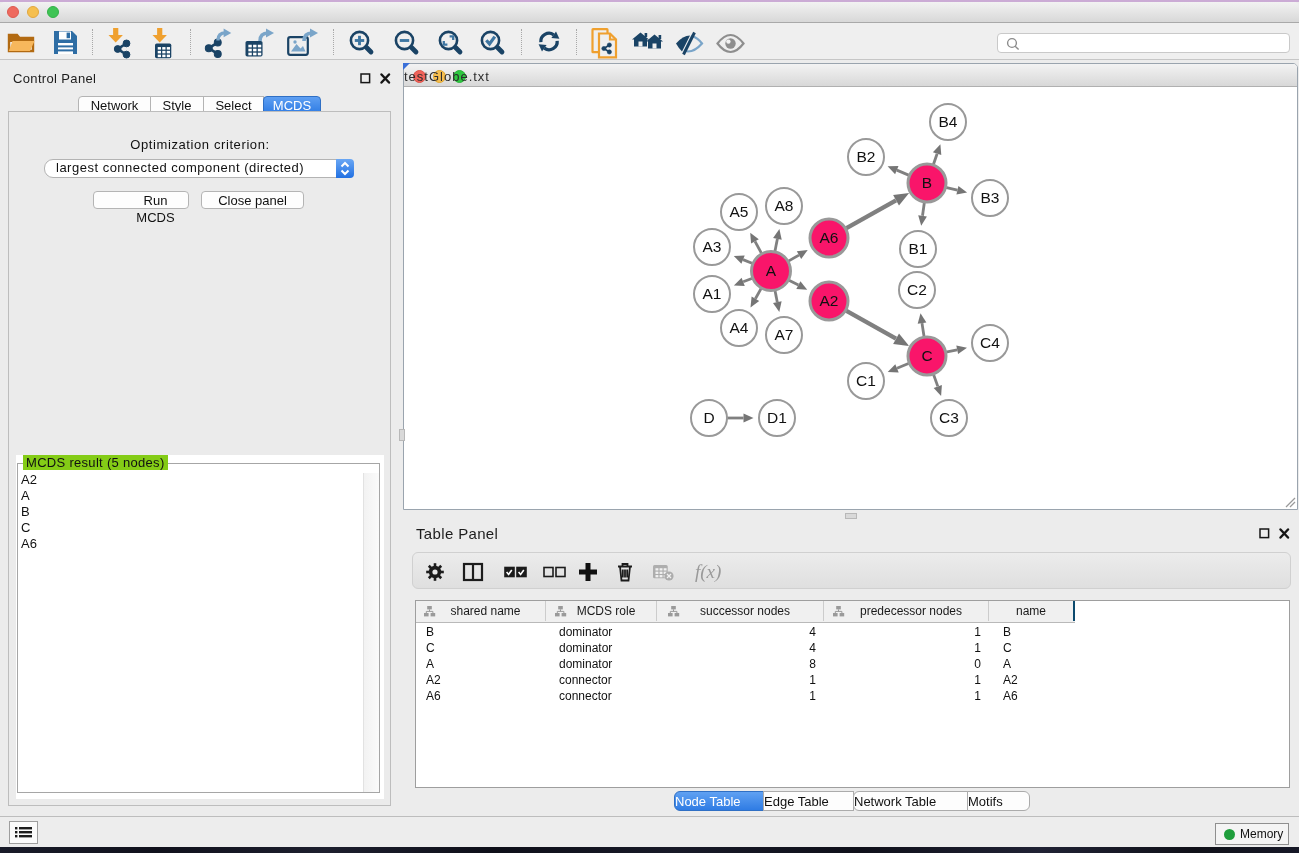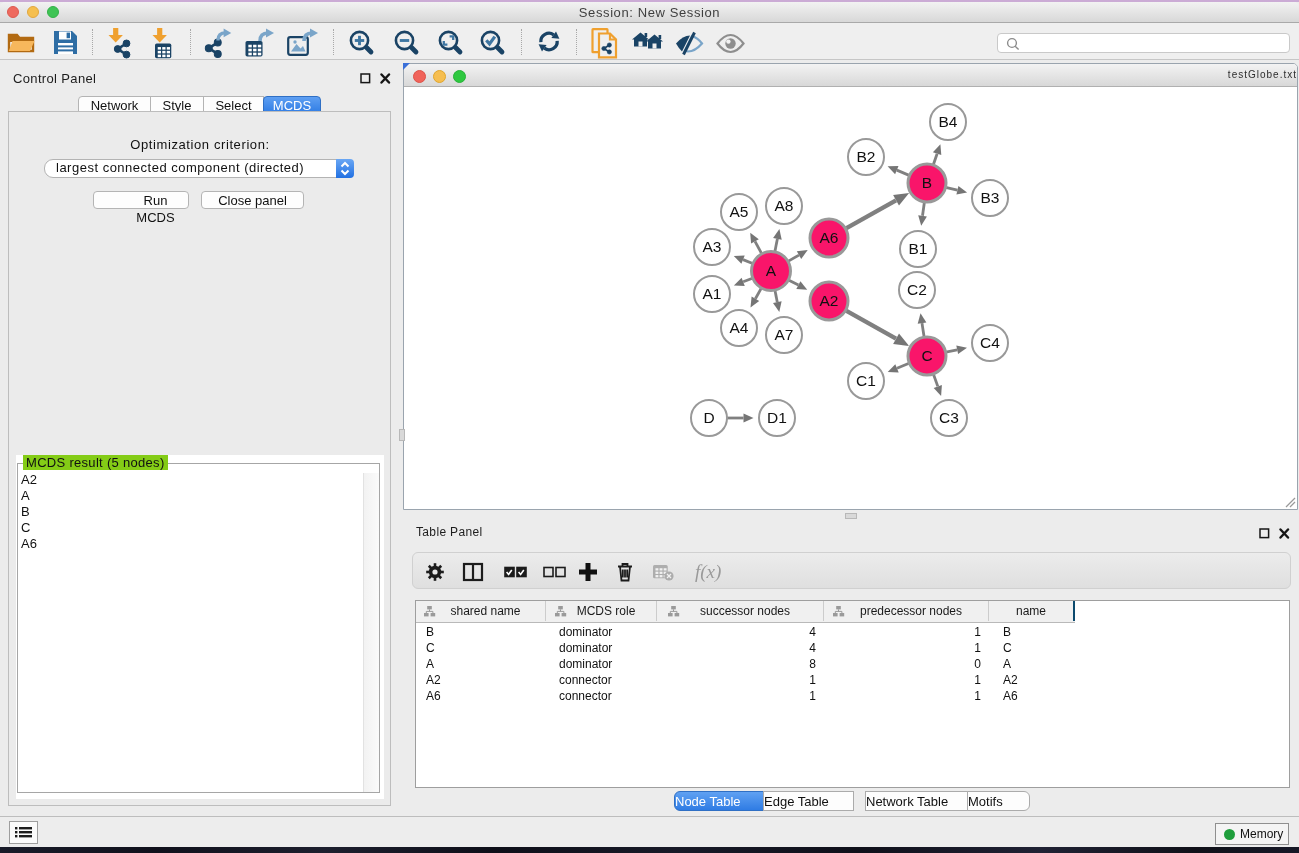--- a/index.html
+++ b/index.html
@@ -22,43 +22,42 @@
   #combo .ctext{position:absolute;left:11px;top:0px;font-size:13px;color:#111;letter-spacing:0.5px;}
   #combo .spin{position:absolute;right:-1px;top:-1px;width:18px;height:19px;border-radius:0 4px 4px 0;background:linear-gradient(#6aa7f4,#2170e2);}
   .btn{position:absolute;height:18px;background:#fdfdfd;border:1px solid #b4b4b4;border-radius:4px;font-size:13px;color:#111;text-align:center;line-height:17px;box-sizing:border-box;}
   #resultbox{left:16px;top:455px;width:368px;height:344px;background:#fff;}
   #fieldset{position:absolute;left:1px;top:8px;width:363px;height:330px;border:1px solid #a6a6a6;box-sizing:border-box;}
   #fieldlegend{position:absolute;left:7px;top:0px;background:#84cc16;padding:0 3px;font-size:13px;color:#111;letter-spacing:0.3px;}
   #mcdslist{position:absolute;left:5px;top:17px;font-size:13px;color:#111;line-height:16px;}
   #cp-scroll{position:absolute;left:347px;top:18px;width:15px;height:319px;background:linear-gradient(90deg,#f2f2f2,#fbfbfb);border-left:1px solid #e2e2e2;}
   #netframe{left:403px;top:63px;width:895px;height:447px;border:1px solid #9aa4ae;border-radius:5px 5px 0 0;box-sizing:border-box;background:#fff;}
   #nf-titlebar{position:absolute;left:0;top:0;width:100%;height:22px;background:linear-gradient(#f3f3f3,#d8d8d8);border-bottom:1px solid #b0b0b0;border-radius:4px 4px 0 0;}
-  #nf-titlebar .title{position:absolute;left:0;right:0;top:5px;text-align:right;font-size:10px;color:#2d2d2d;letter-spacing:1px;}
+  #nf-titlebar .title{position:absolute;left:0;right:0;top:5px;text-align:left;font-size:13px;color:#2d2d2d;letter-spacing:1px;}
   .nlight{position:absolute;width:11px;height:11px;border-radius:50%;top:6px;}
-  #tp-title{left:416px;top:525px;font-size:12px;color:#1d1d1d;letter-spacing:0.35px;}
+  #tp-title{left:416px;top:525px;font-size:15px;color:#1d1d1d;letter-spacing:0.35px;}
   #tp-toolbar{left:412px;top:552px;width:879px;height:37px;background:linear-gradient(#ececec,#dfdfdf);border:1px solid #d0d0d0;border-radius:6px;box-sizing:border-box;}
   #tbl{left:415px;top:600px;width:875px;height:188px;background:#fff;border:1px solid #9e9e9e;box-sizing:border-box;padding-left:8px;}
   #tbl-header{position:absolute;left:0;top:0;width:659px;height:21px;background:#f0f0f0;border-bottom:1px solid #b9b9b9;}
   .hcell{position:absolute;top:0;height:20px;border-right:1px solid #cccccc;font-size:12px;color:#1a1a1a;text-align:center;line-height:20px;box-sizing:border-box;}
   .trow{position:absolute;font-size:12px;color:#111;height:16px;line-height:16px;}
   .btab{position:absolute;top:0;height:20px;border:1px solid #ababab;background:#fdfdfd;font-size:13px;color:#111;line-height:19px;box-sizing:border-box;}
   .btab.sel{background:linear-gradient(#60a1f2,#2f7ce4);color:#fff;border-color:#2f6fc4;}
   #statusbar{left:0;top:816px;width:1299px;height:31px;background:#ededed;border-top:1px solid #bdbdbd;}
   #wallstrip-bot{left:0;top:847px;width:1299px;height:6px;background:linear-gradient(90deg,#191b29 0%,#10111c 12%,#1d1f2e 25%,#0e0f19 38%,#181a28 52%,#0f101a 66%,#202234 80%,#101119 92%,#161827 100%);}
   #memorybtn{position:absolute;right:10px;top:6px;width:74px;height:22px;background:#f4f4f4;border:1px solid #8f8f8f;font-size:12px;color:#111;box-sizing:border-box;margin-left:24px;}
   #listbtn{position:absolute;left:9px;top:4px;width:29px;height:23px;background:#fbfbfb;border:1px solid #9e9e9e;box-sizing:border-box;}
 </style>
 </head>
 <body>
 <div class="abs" id="wallstrip-top"></div>
 <div class="abs" id="titlebar">
   <div class="light" style="left:7px;background:#ee6a5f;border:1px solid #dd5a50;"></div>
   <div class="light" style="left:27px;background:#f5bf4f;border:1px solid #e2a73e;"></div>
   <div class="light" style="left:47px;background:#3fc455;border:1px solid #34b148;"></div>
-  <div class="title">Session: New Session</div>
 </div>
 <div class="abs" id="toolbar">
   <svg style="position:absolute;left:7px;top:6px" width="29" height="28" viewBox="0 0 29 28">
       <path d="M2,6 h8 l2.5,3 H26 v4 H2 z" fill="#b26a12"></path>
       <path d="M2,6 h8 l2.5,3 H26 v13 H2 z" fill="none" stroke="#b26a12" stroke-width="2.4"></path>
       <path d="M5.5,12 h22 l-4.5,10 H1.8 z" fill="#f7b75c"></path>
     </svg>
 <svg style="position:absolute;left:52px;top:6px" width="27" height="27" viewBox="0 0 27 27">
       <path d="M2,2 h18 l5,5 v18 H2 z" fill="#2e6da4"></path>
       <rect x="7" y="2.5" width="12" height="8" fill="#fff"></rect>
@@ -449,21 +448,21 @@
 <div class="trow" style="left:587px;top:71px;">A2</div>
 <div class="trow" style="left:10px;top:87px;">A6</div>
 <div class="trow" style="left:143px;top:87px;">connector</div>
 <div class="trow" style="left:330px;top:87px;width:70px;text-align:right;">1</div>
 <div class="trow" style="left:495px;top:87px;width:70px;text-align:right;">1</div>
 <div class="trow" style="left:587px;top:87px;">A6</div>
 </div>
 <div class="abs" style="left:674px;top:791px;">
   <div class="btab sel" style="left:0px;width:90px;border-radius:6px 0 0 6px;">Node Table</div>
   <div class="btab" style="left:89px;width:91px;">Edge Table</div>
-  <div class="btab" style="left:191px;width:123px;">Network Table</div>
+  <div class="btab" style="left:179px;width:123px;border-radius:6px;">Network Table</div>
   <div class="btab" style="left:293px;width:63px;border-radius:0 6px 6px 0;">Motifs</div>
 </div>
 
 <div class="abs" id="statusbar">
   <div id="listbtn"><svg width="27" height="21" viewBox="0 0 27 21">
         <g fill="#1c1c1c">
           <rect x="5" y="5" width="2.4" height="2.4"></rect>
           <rect x="9" y="5" width="13" height="2.4"></rect>
           <rect x="5" y="9" width="2.4" height="2.4"></rect>
           <rect x="9" y="9" width="13" height="2.4"></rect>

